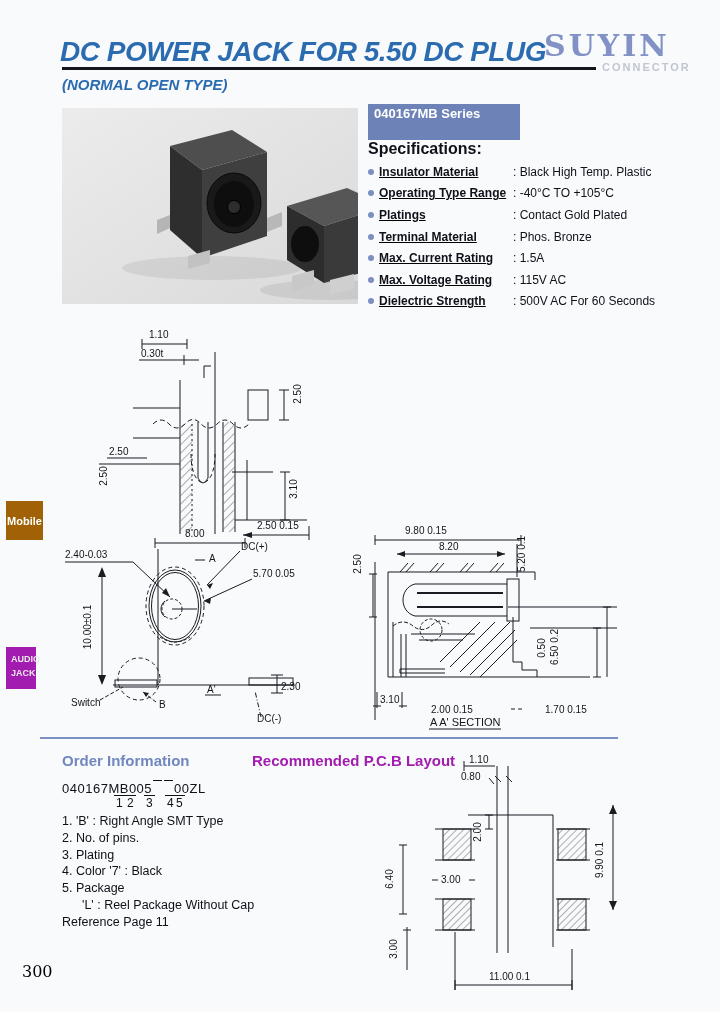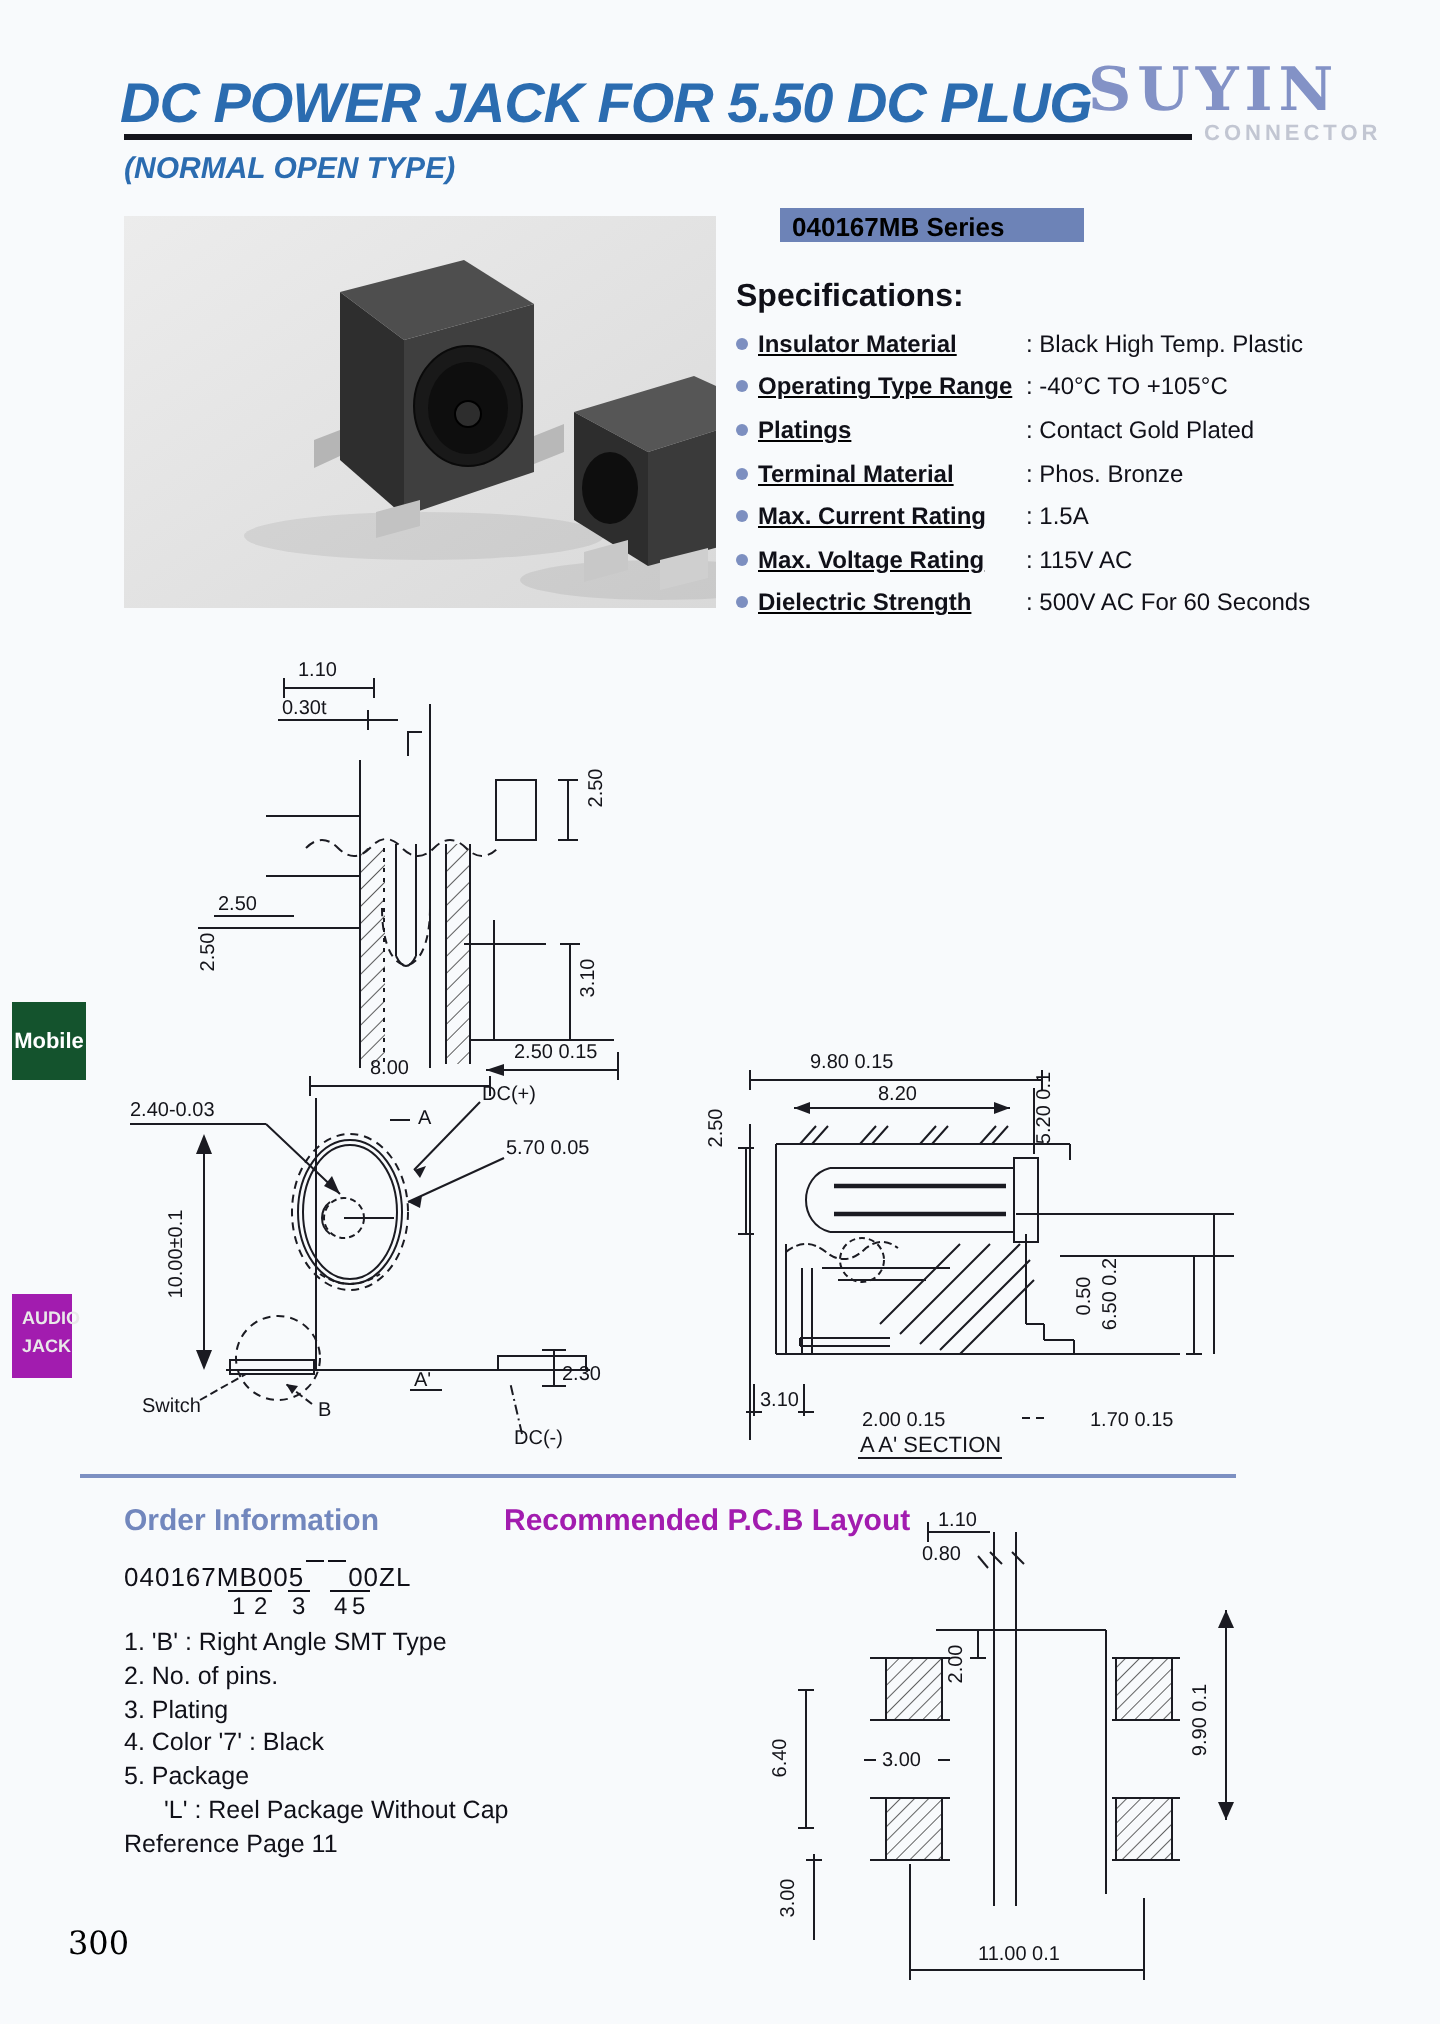--- a/index.html
+++ b/index.html
@@ -13,33 +13,33 @@
   .title-rule{left:62px;top:67px;width:534px;height:3px;background:#15151c;}
   .logo{left:544px;top:28px;font-family:"DejaVu Serif",serif;font-weight:bold;
         font-size:30px;color:#8392c6;letter-spacing:3px;}
   .logo-sub{left:602px;top:61px;font-size:11px;font-weight:bold;color:#c2c6d2;letter-spacing:2px;}
   .subtitle{left:62px;top:76px;font-size:15px;font-weight:bold;font-style:italic;color:#2b6cb0;}
 
   
   .photo{left:62px;top:108px;width:296px;height:196px;}
 
   
-  .banner{left:390px;top:104px;width:152px;height:17px;background:#6d83b7;color:#000000;
+  .banner{left:368px;top:104px;width:152px;height:36px;background:#6d83b7;color:#ffffff;
           font-size:13px;font-weight:bold;line-height:19px;padding-left:6px;box-sizing:border-box;}
 
   
   .spec-heading{left:368px;top:140px;font-size:16px;font-weight:bold;color:#101018;}
   .spec-list{left:368px;top:161px;width:345px;text-decoration:underline;}
   .spec-row{position:relative;height:21.6px;display:flex;align-items:center;}
   .spec-bullet{width:6px;height:6px;border-radius:50%;background:#7d8fc0;margin-right:5px;flex:0 0 auto;}
   .spec-label{font-size:12px;font-weight:bold;color:#101018;white-space:nowrap;}
   .spec-value{position:absolute;left:145px;font-size:12px;color:#101018;white-space:nowrap;}
 
   
-  .tab-mobile{left:6px;top:501px;width:37px;height:39px;background:#14532d;color:#ffffff;
+  .tab-mobile{left:6px;top:501px;width:37px;height:39px;background:#a16207;color:#ffffff;
               font-size:11px;font-weight:bold;display:flex;align-items:center;justify-content:center;}
   .tab-audio{left:6px;top:647px;width:30px;height:42px;background:#a21caf;color:#e9e9e9;
              font-size:9px;font-weight:bold;line-height:1.5;padding:6px 0 0 5px;box-sizing:border-box;}
 
   
   .svg-top{left:95px;top:326px;}
   .svg-front{left:55px;top:525px;}
   .svg-section{left:345px;top:522px;}
   .svg-pcb{left:385px;top:752px;}
   svg text{font-family:"Liberation Sans",sans-serif;fill:#14141a;}
@@ -50,21 +50,21 @@
   .order-heading{left:62px;top:752px;font-size:15px;font-weight:bold;color:#7287bd;}
   .pcb-heading{left:252px;top:752px;font-size:15px;font-weight:bold;color:#a21caf;}
   .code-line{left:62px;top:780px;font-size:13px;color:#101018;letter-spacing:0.5px;white-space:nowrap;}
   .code-blank{display:inline-block;width:9px;height:12px;border-top:1.5px solid #101018;margin:0 1px;}
   .digits{left:62px;top:795px;width:140px;height:14px;}
   .digit{position:absolute;top:0;font-size:12px;color:#101018;border-top:1.3px solid #101018;padding:0 2px;}
   .d1{left:52px;}.d2{left:63px;}.d3{left:82px;}.d4{left:103px;}.d5{left:112px;}
   .order-items{left:62px;top:813px;font-size:12.5px;color:#101018;line-height:16.8px;}
   .order-items .indent{padding-left:20px;}
 
-  .page-number{left:34px;top:962px;font-family:"DejaVu Serif",serif;font-size:16px;color:#000;}
+  .page-number{left:22px;top:962px;font-family:"DejaVu Serif",serif;font-size:16px;color:#000;}
 </style>
 </head>
 <body>
 
 <div class="page">
 
   <div class="abs title">DC POWER JACK FOR 5.50 DC PLUG</div>
   <div class="abs title-rule"></div>
   <div class="abs logo">SUYIN</div>
   <div class="abs logo-sub">CONNECTOR</div>

